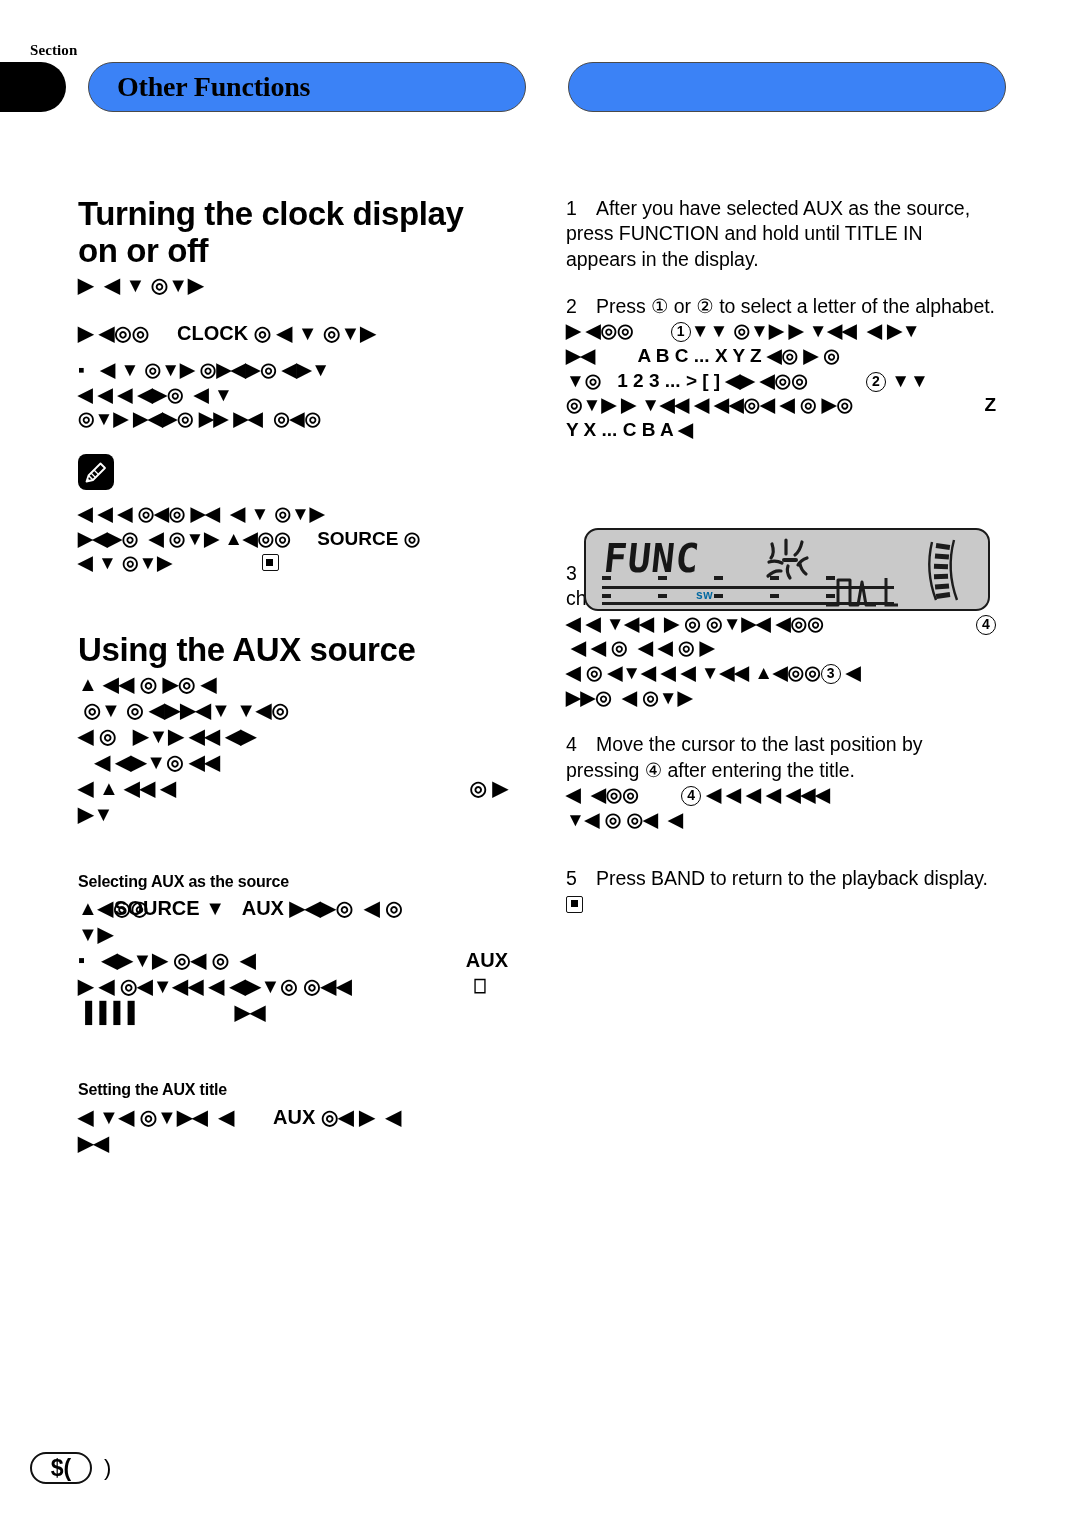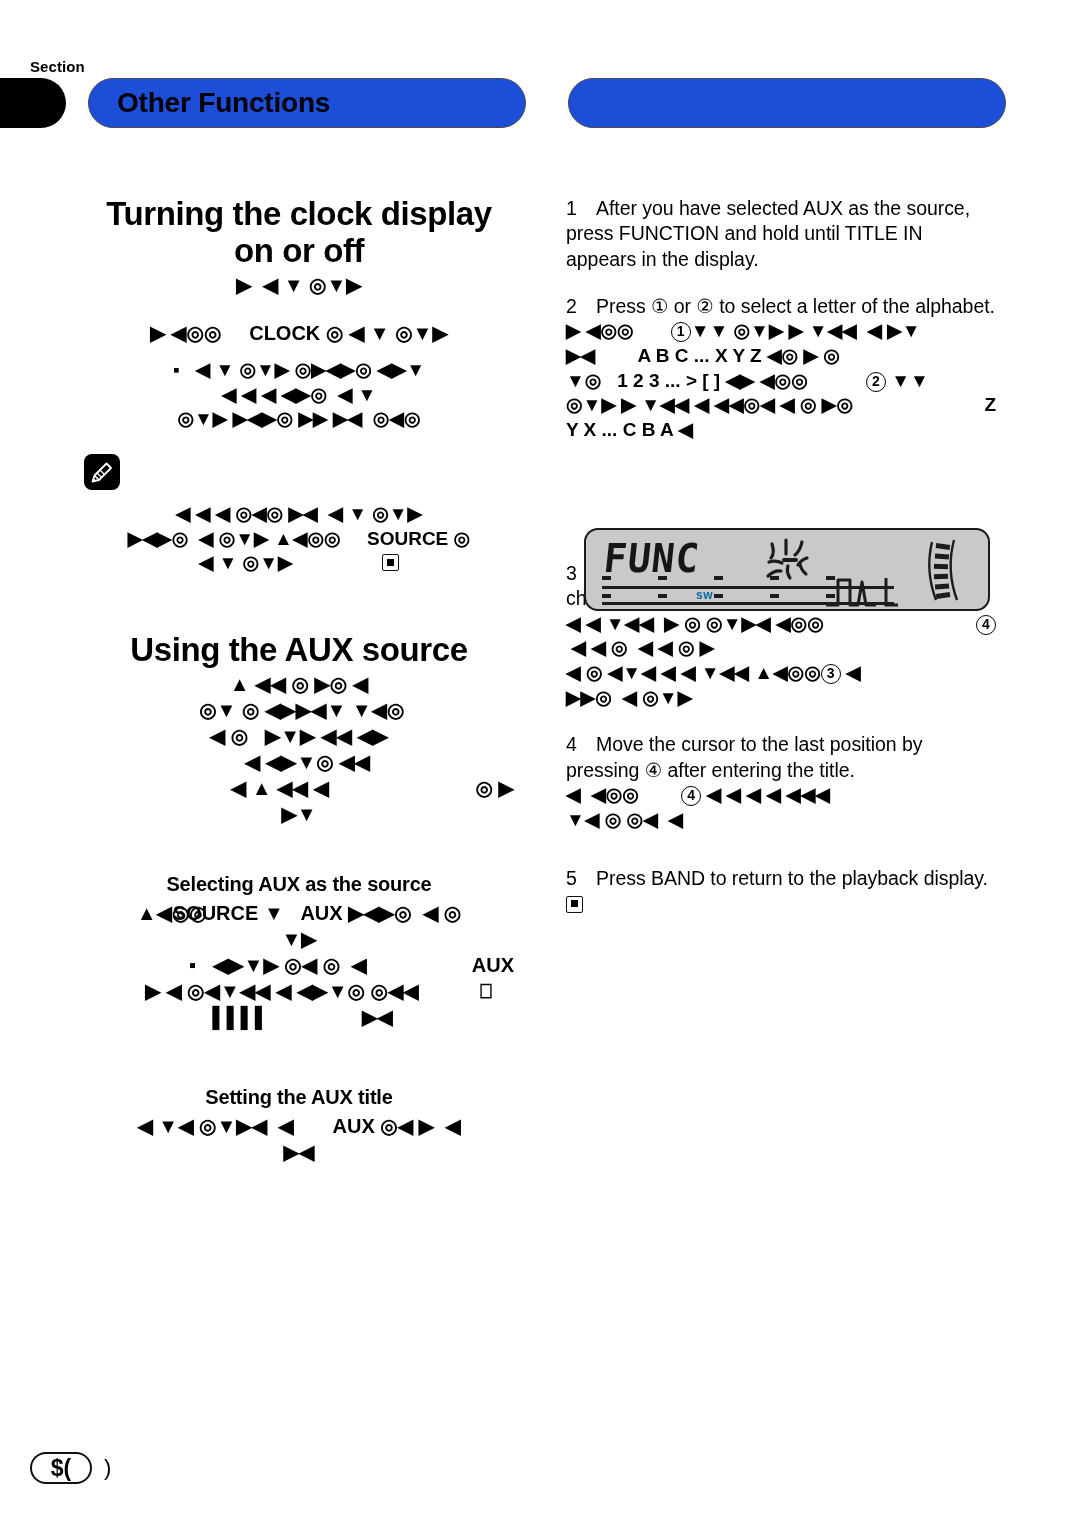--- a/index.html
+++ b/index.html
@@ -14,23 +14,24 @@
     position: relative;
     font-family: "Liberation Sans", sans-serif;
     color: #000000;
     overflow: hidden;
   }
 
   
   #header {
     position: absolute;
     left: 0;
-    top: 16px;
+    top: 0;
     width: 1080px;
     height: 130px;
+    font-family: Liberation Serif, serif;
   }
   .section-label {
     position: absolute;
     left: 30px;
     top: 43px;
     font-size: 15px;
     font-weight: bold;
     letter-spacing: .1px;
     line-height: 1;
   }
@@ -41,21 +42,21 @@
     width: 100px;
     height: 50px;
     background: #000000;
     border-radius: 26px;
   }
   .pill {
     position: absolute;
     box-sizing: border-box;
     border: 1.6px solid #4a4a4a;
     border-radius: 26px;
-    background: #1d4ed8;
+    background: #3b82f6;
     height: 50px;
   }
   #pill-left {
     left: 88px;
     top: 62px;
     width: 438px;
   }
   #pill-right {
     left: 568px;
     top: 62px;
@@ -71,33 +72,33 @@
     letter-spacing: -0.2px;
     white-space: nowrap;
   }
 
   
   .col {
     position: absolute;
     top: 196px;
     width: 430px;
   }
-  #col-left  { left: 84px; text-align: center; }
+  #col-left  { left: 78px; }
   #col-right { left: 566px; }
 
   h2.sec-head {
     margin: 0 0 2px 0;
     font-size: 33px;
     font-weight: bold;
     line-height: 1.12;
     letter-spacing: -0.4px;
   }
   h3.sub-head {
     margin: 0 0 4px 0;
-    font-size: 20px;
+    font-size: 16px;
     font-weight: bold;
     line-height: 1.15;
     letter-spacing: -0.2px;
   }
 
   
   .instr {
     font-size: 19.5px;
     font-weight: normal;
     line-height: 1.30;

